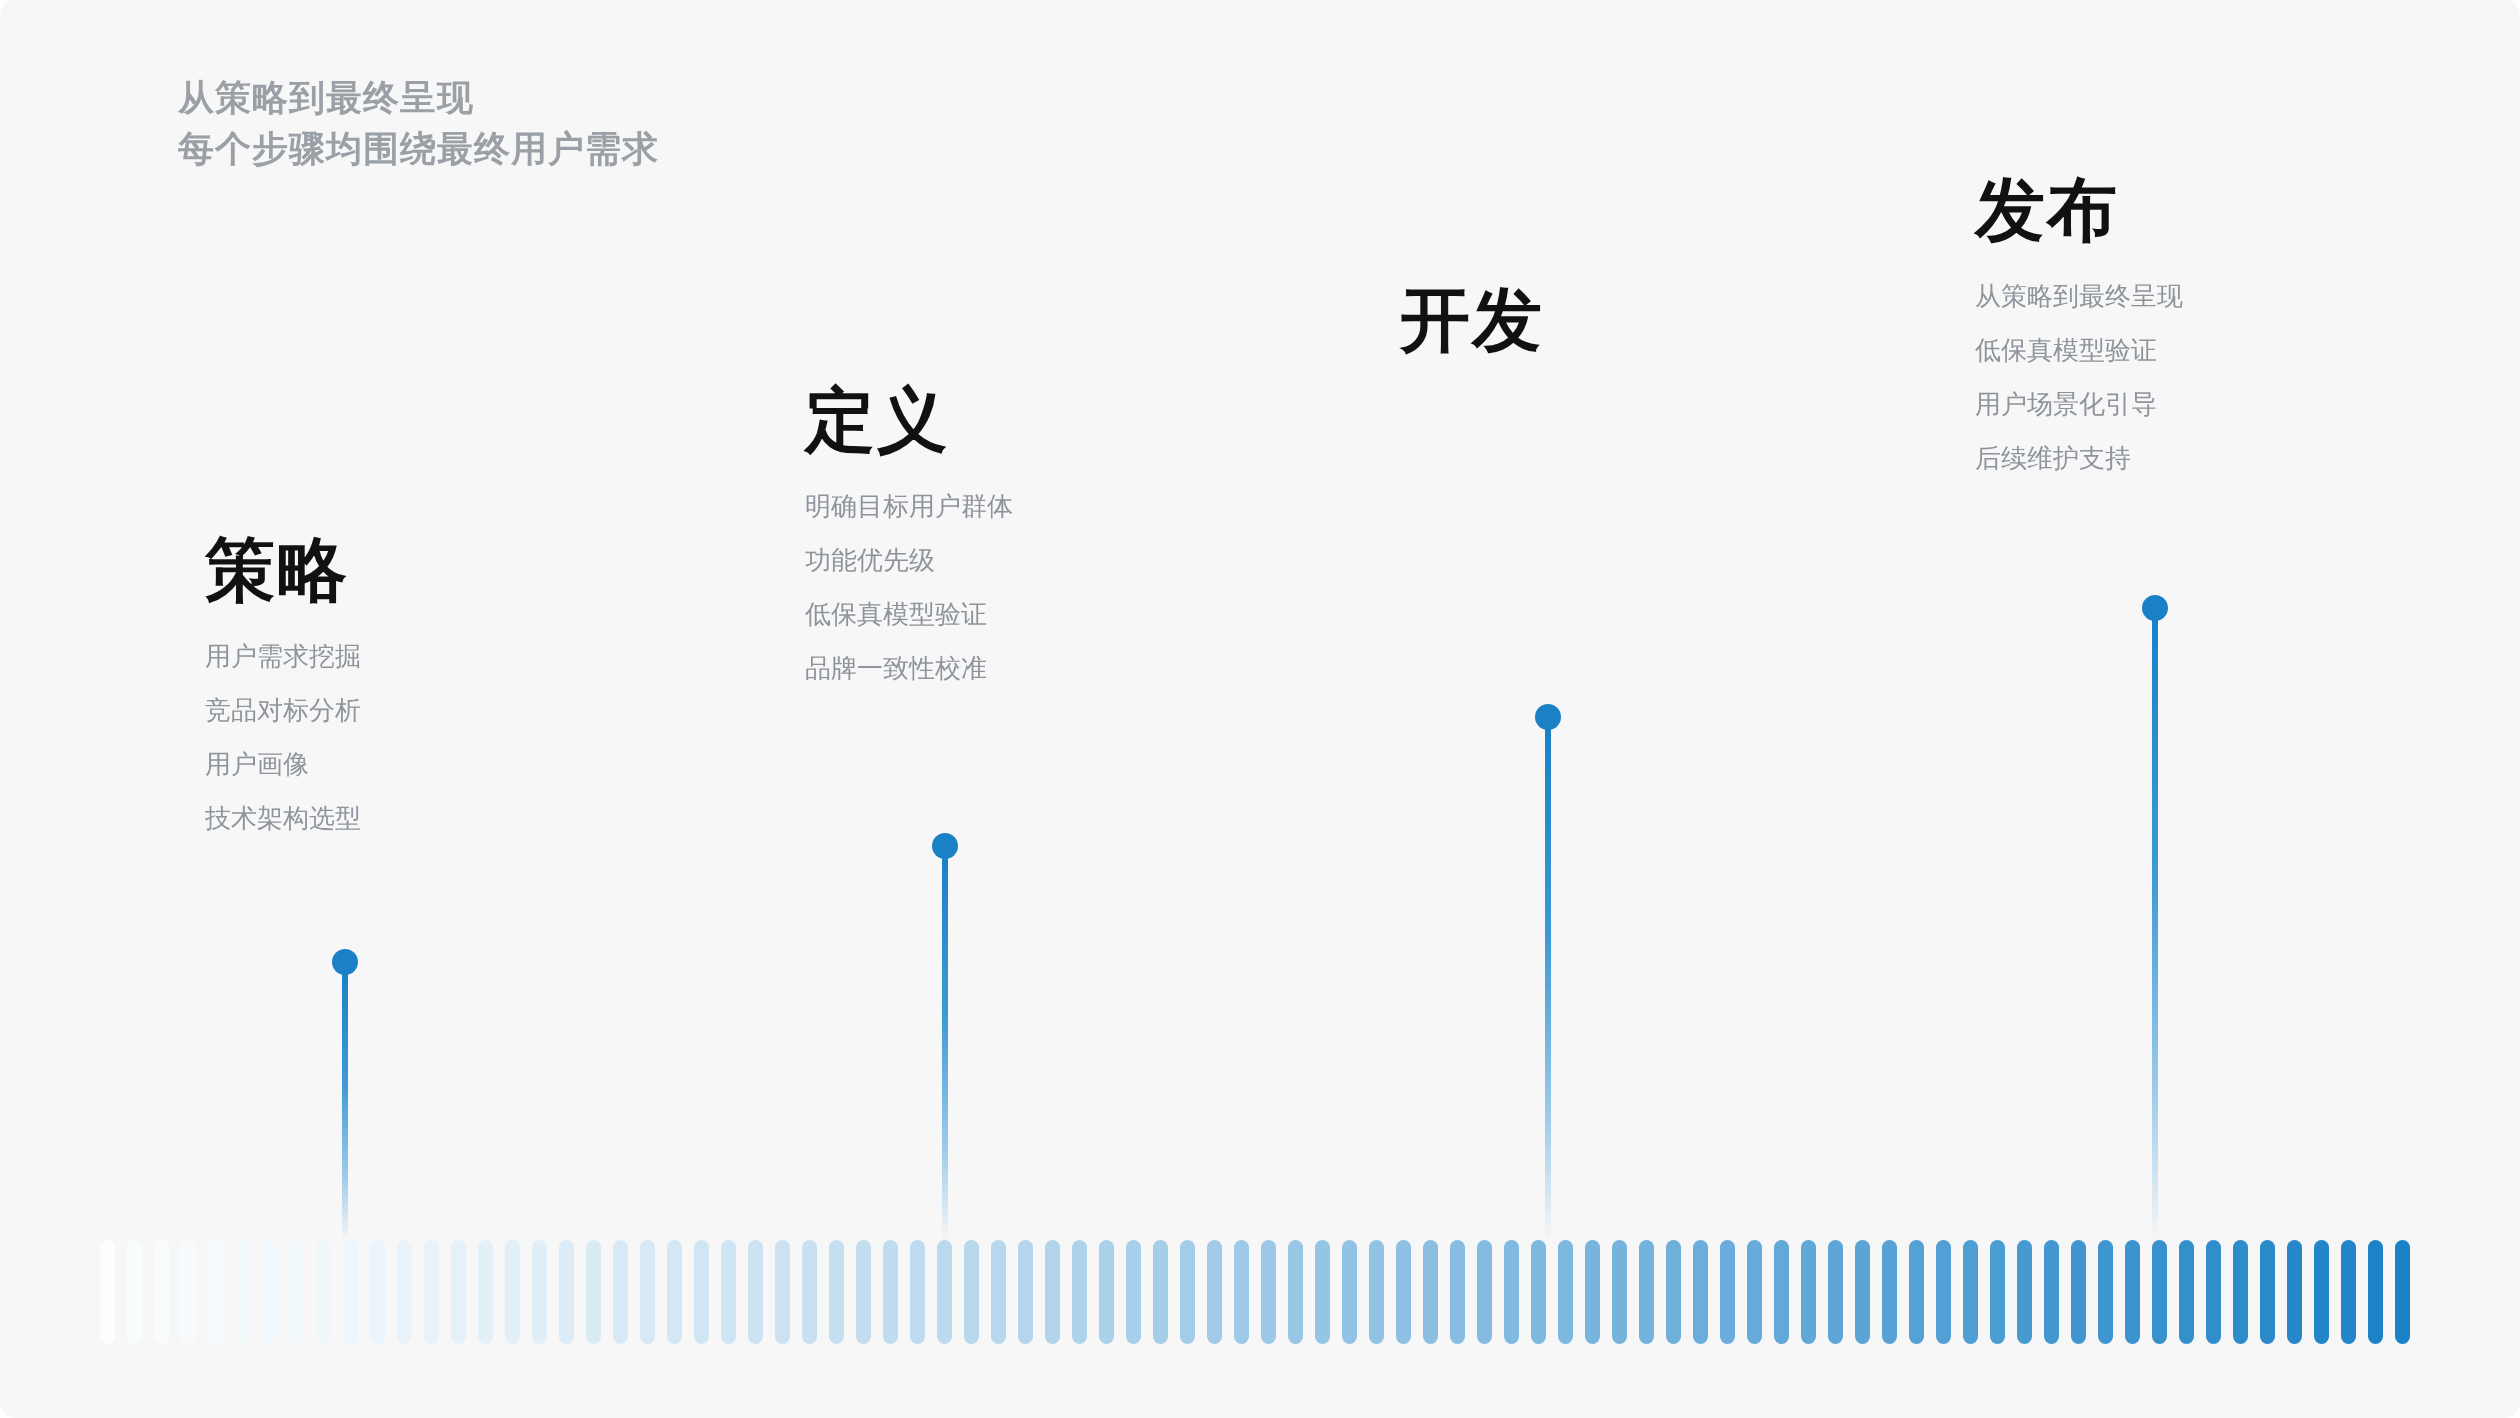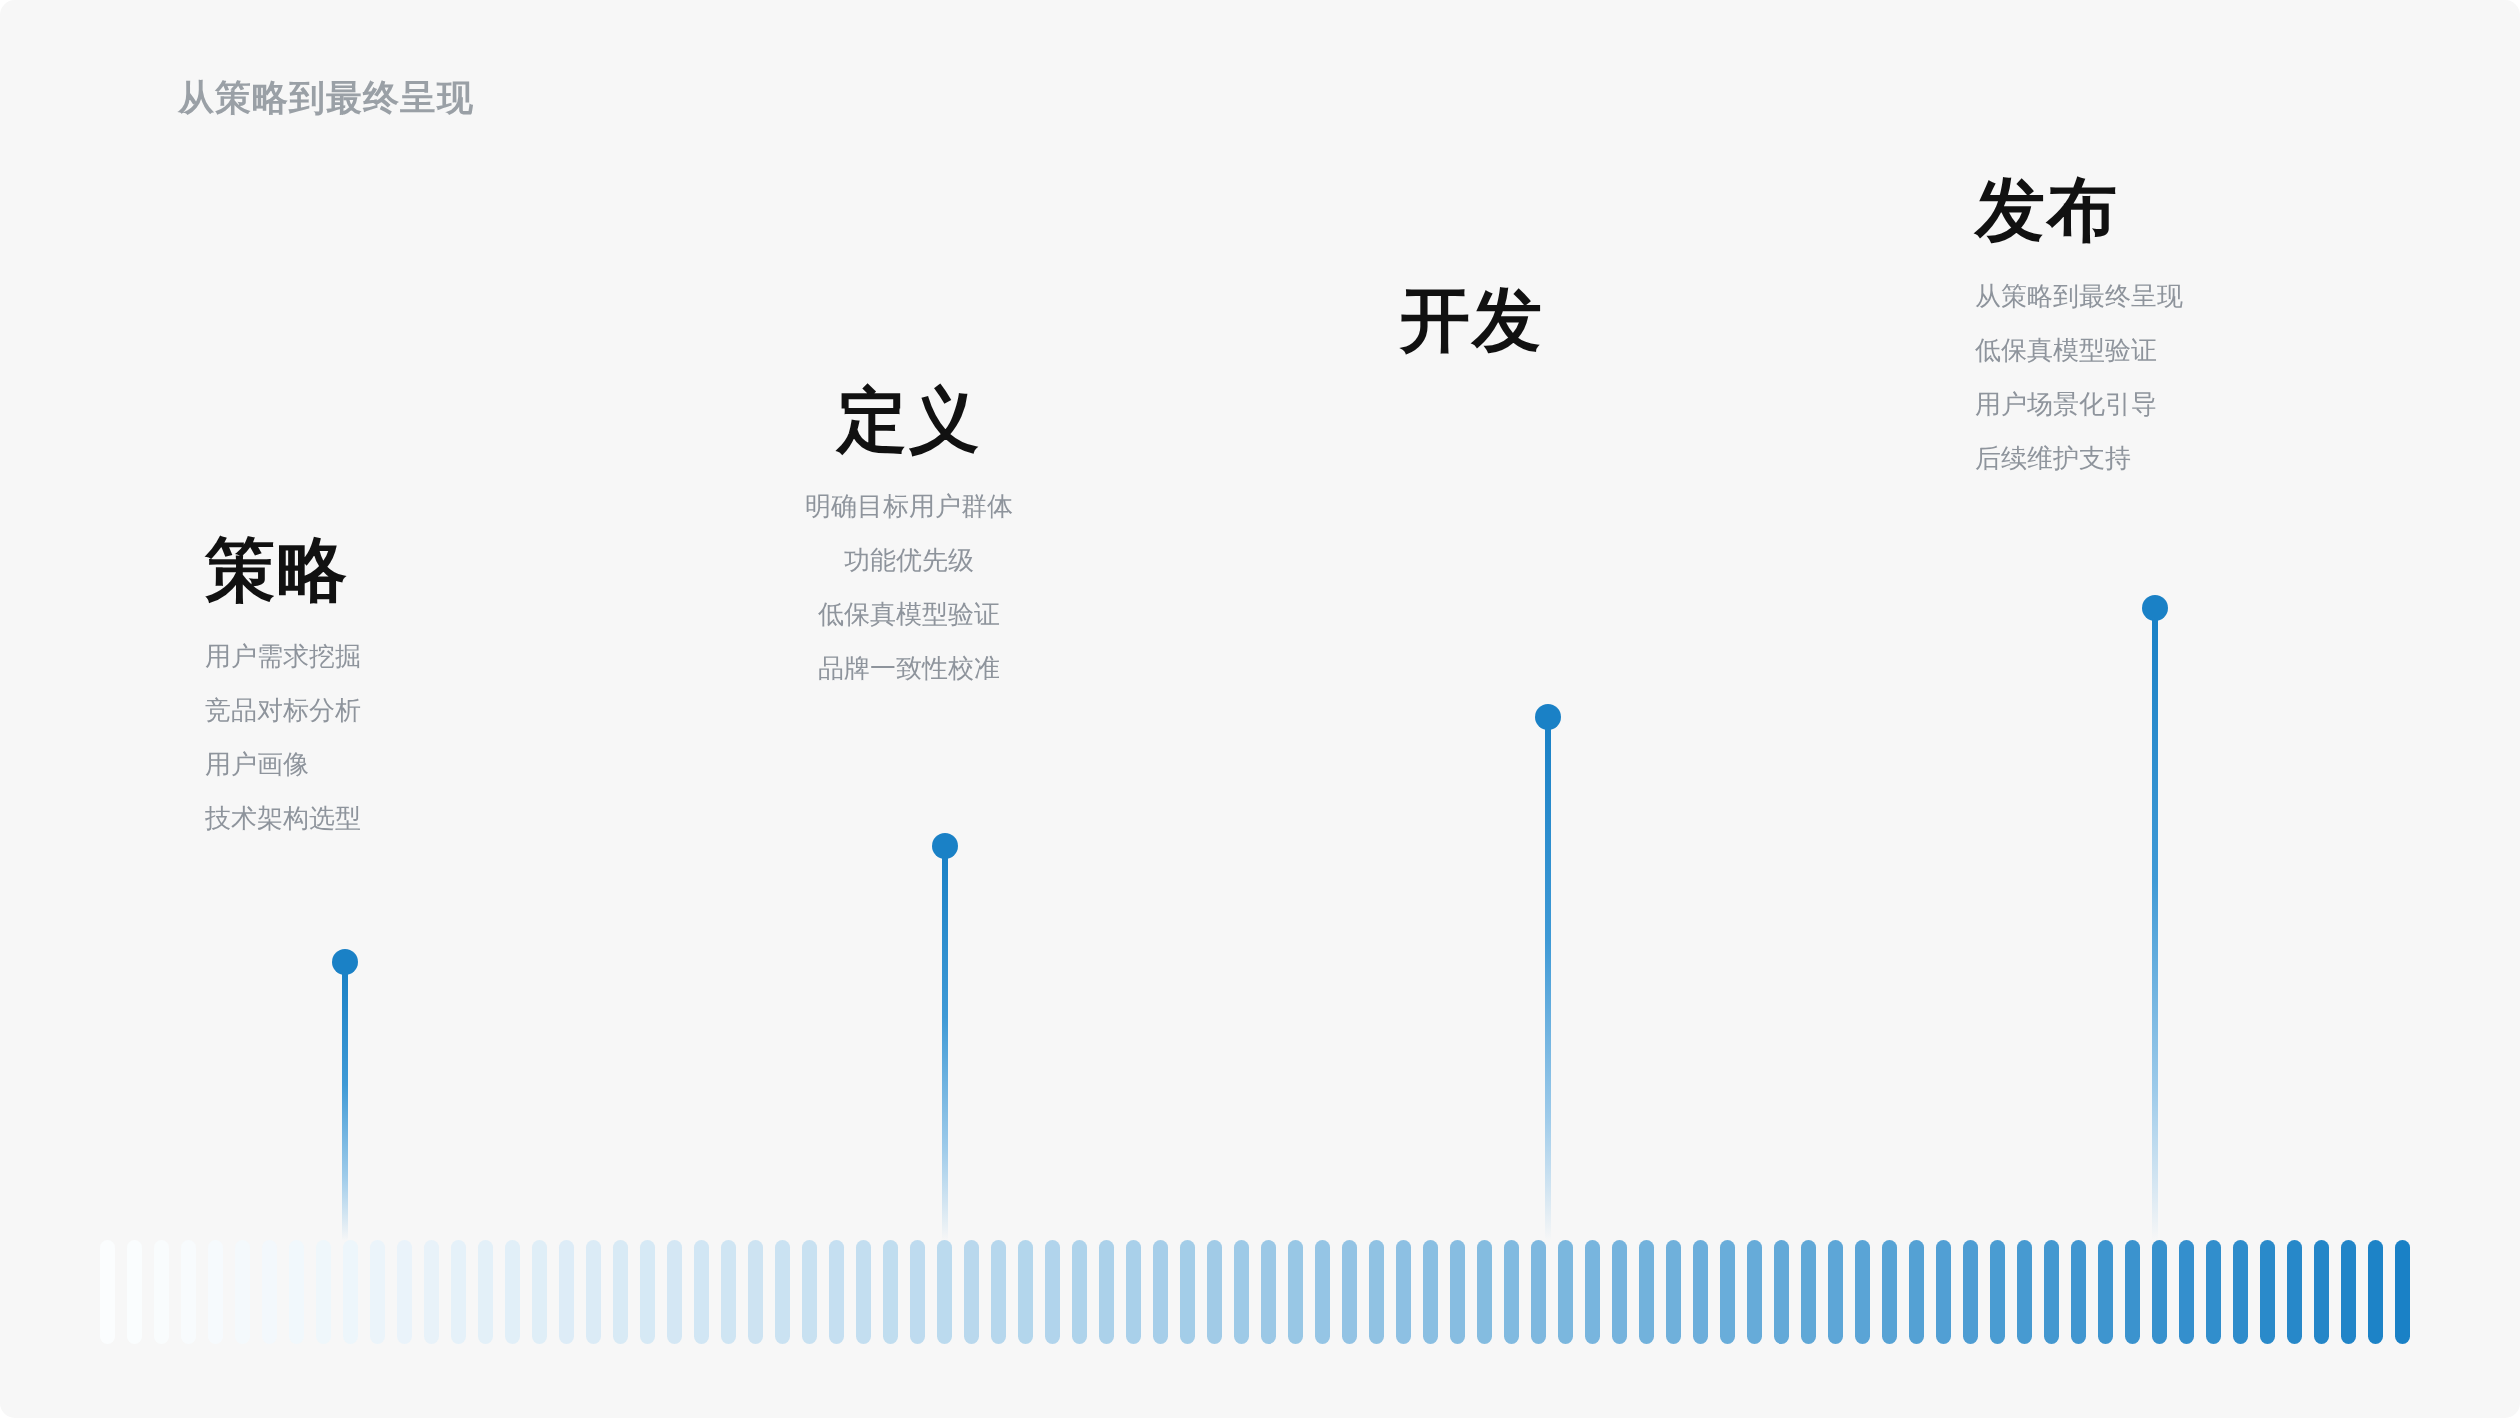--- a/index.html
+++ b/index.html
@@ -105,33 +105,34 @@
     flex: 0 0 auto;
   }
 </style>
 </head>
 <body>
 
 <div id="canvas">
 
   <div id="heading">
     <div class="heading-line">从策略到最终呈现</div>
+    <div class="heading-line">每个步骤均围绕最终用户需求</div>
   </div>
 
   <div id="stages-layer">
       <div class="stage" style="left: 205px; top: 535px;">
         <div class="stage-title">策略</div>
         <ul class="stage-items">
           <li class="stage-item">用户需求挖掘</li>
           <li class="stage-item">竞品对标分析</li>
           <li class="stage-item">用户画像</li>
           <li class="stage-item">技术架构选型</li>
         </ul>
       </div>
-      <div class="stage" style="left: 805px; top: 385px; text-align: center;">
+      <div class="stage" style="left: 805px; top: 385px;">
         <div class="stage-title">定义</div>
         <ul class="stage-items">
           <li class="stage-item">明确目标用户群体</li>
           <li class="stage-item">功能优先级</li>
           <li class="stage-item">低保真模型验证</li>
           <li class="stage-item">品牌一致性校准</li>
         </ul>
       </div>
       <div class="stage" style="left: 1400px; top: 285px;">
         <div class="stage-title">开发</div>

